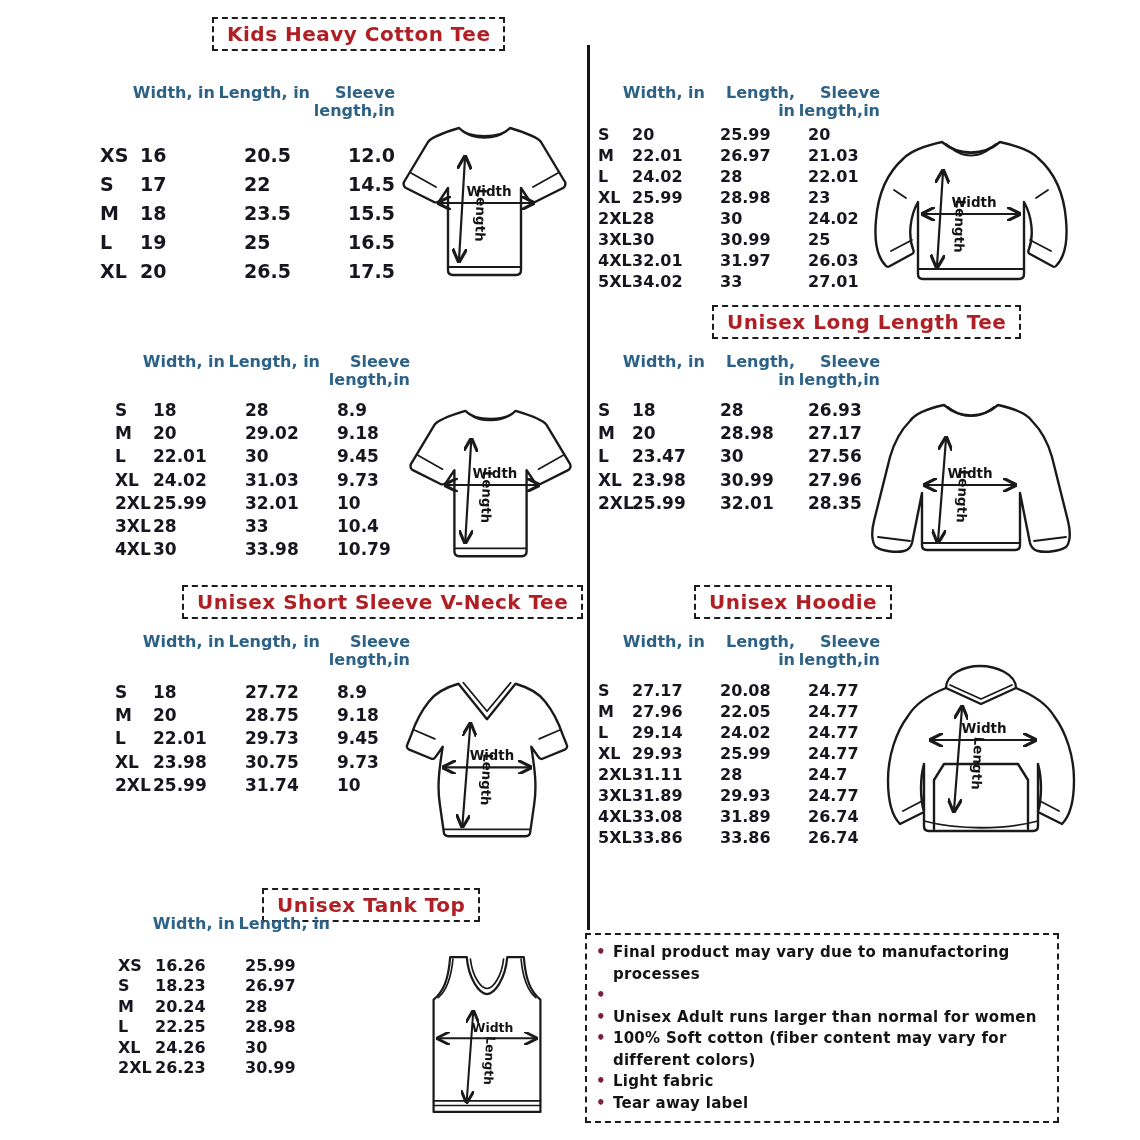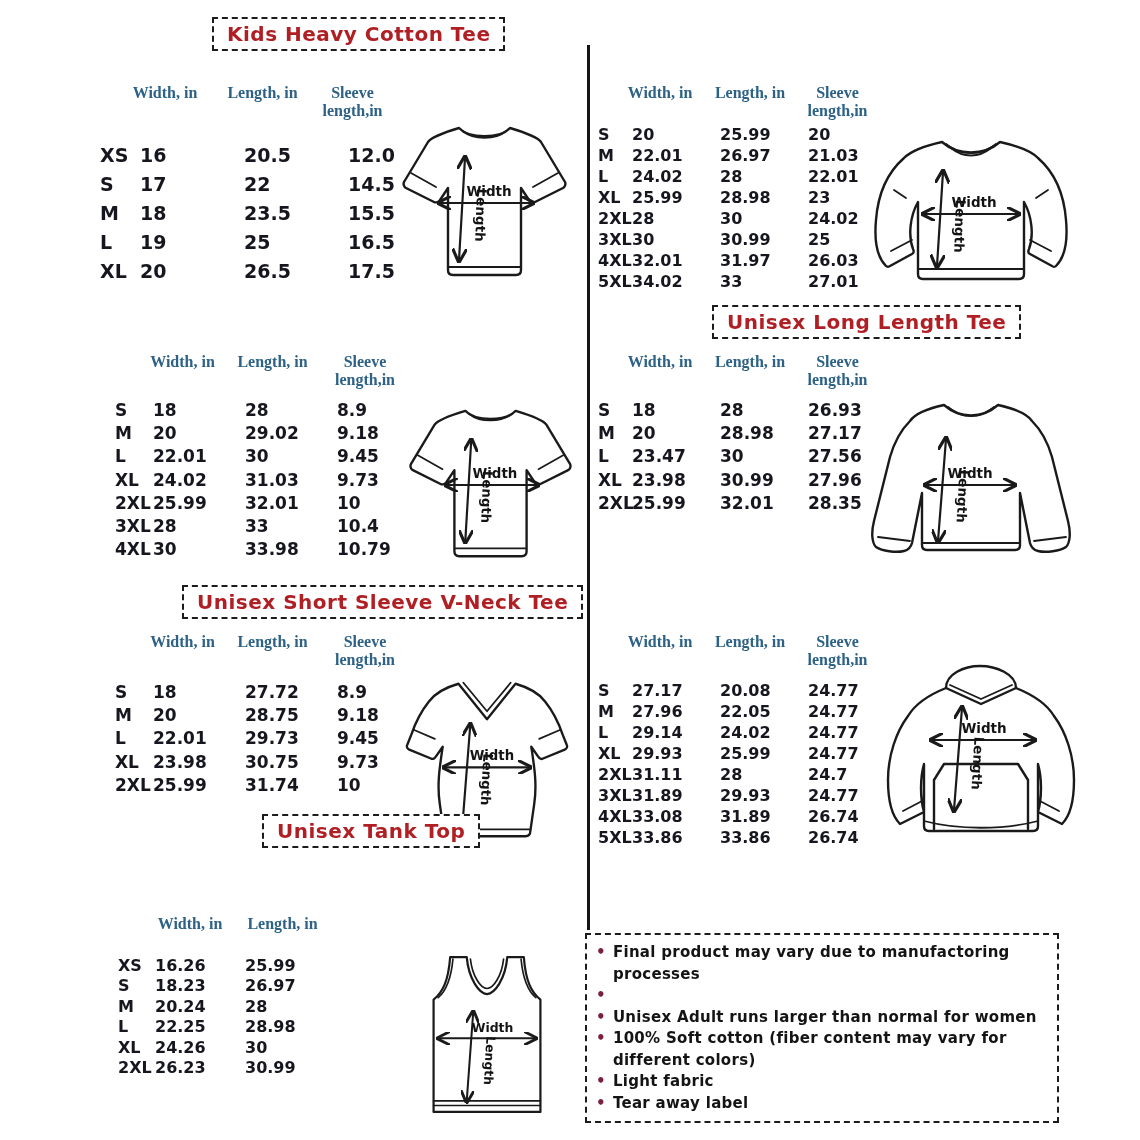--- a/index.html
+++ b/index.html
@@ -2,21 +2,21 @@
 <html><head>
 <meta charset="utf-8">
 <style>
   html,body{margin:0;padding:0;background:#fff;}
   .canvas{position:relative;width:1140px;height:1140px;background:#fff;overflow:hidden;
           font-family:"DejaVu Sans","Liberation Sans",sans-serif;}
   .divider{position:absolute;left:587px;top:45px;width:3px;height:885px;background:#141414;}
   .section-title{position:absolute;border:2px dashed #1c1c1c;background:#fff;color:#b01f24;
     font-weight:bold;font-size:20px;padding:3px 13px;white-space:nowrap;letter-spacing:.5px;}
   .tbl-head{position:absolute;display:flex;color:#2d6286;font-weight:600;font-size:16px;line-height:18px;}
-  .tbl-head .h{text-align:center;font-family:Liberation Serif, serif;}
+  .tbl-head .h{text-align:right;}
   .tbl-body{position:absolute;display:grid;color:#16161f;font-weight:bold;}
   .tbl-body .c{display:flex;align-items:center;white-space:nowrap;}
   .rows-lg{font-size:19px;grid-auto-rows:29px;}
   .rows-md{font-size:17px;grid-auto-rows:23.3px;}
   .rows-sm{font-size:16px;grid-auto-rows:21px;}
   .rows-xs{font-size:16px;grid-auto-rows:20.5px;}
   .cols-a{grid-template-columns:40px 104px 104px 80px;}
   .cols-b{grid-template-columns:34px 88px 88px 80px;}
   .cols-c{grid-template-columns:38px 92px 92px 80px;}
   .cols-d{grid-template-columns:37px 90px 92px;}
@@ -306,20 +306,21 @@
     <path class="detail" d="M65,15 L89,44 L113,15"></path>
     <path class="detail" d="M46,164 L132,164"></path>
     <path class="detail" d="M15,63 L36,72"></path>
     <path class="detail" d="M163,63 L142,72"></path>
     <line class="arrow" x1="46" y1="101" x2="132" y2="101" marker-start="url(#ah5)" marker-end="url(#ah5)"></line>
     <line class="arrow" x1="72" y1="58" x2="64" y2="160" marker-start="url(#ah5)" marker-end="url(#ah5)"></line>
     <text class="dim-label" x="94" y="93" text-anchor="middle">Width</text>
     <text class="dim-label" x="0" y="0" text-anchor="middle" transform="translate(84,113) rotate(93)">Length</text>
   </svg>
 
+  <div class="section-title" style="left:694px;top:585px;">Unisex Hoodie</div>
   <div class="tbl-head" style="left:615px;top:633px;">
     <div class="h" style="width:90px">Width, in</div>
     <div class="h" style="width:90px">Length, in</div>
     <div class="h" style="width:85px">Sleeve length,in</div>
   </div>
   <div class="tbl-body rows-sm cols-b" style="left:598px;top:680px;">
 
       <div class="c">S</div>
       <div class="c">27.17</div>
       <div class="c">20.08</div>
@@ -372,21 +373,21 @@
     <path class="garment" d="M56,171 L56,122 L66,106 L140,106 L150,122 L150,171"></path>
     <path class="detail" d="M46,163 C80,172 126,172 160,163"></path>
     <path class="detail" d="M25,153 L46,142"></path>
     <path class="detail" d="M181,153 L160,142"></path>
     <line class="arrow" x1="54" y1="82" x2="156" y2="82" marker-start="url(#ah6)" marker-end="url(#ah6)"></line>
     <line class="arrow" x1="84" y1="50" x2="76" y2="152" marker-start="url(#ah6)" marker-end="url(#ah6)"></line>
     <text class="dim-label" x="106" y="75" text-anchor="middle">Width</text>
     <text class="dim-label" x="0" y="0" text-anchor="middle" transform="translate(95,105) rotate(93)">Length</text>
   </svg>
 
-  <div class="section-title" style="left:262px;top:814px;text-align:right;">Unisex Tank Top</div>
+  <div class="section-title" style="left:262px;top:888px;text-align:right;">Unisex Tank Top</div>
   <div class="tbl-head" style="left:145px;top:915px;">
     <div class="h" style="width:90px">Width, in</div>
     <div class="h" style="width:95px">Length, in</div>
   </div>
   <div class="tbl-body rows-xs cols-d" style="left:118px;top:955px;">
 
       <div class="c">XS</div>
       <div class="c">16.26</div>
       <div class="c">25.99</div>
 

